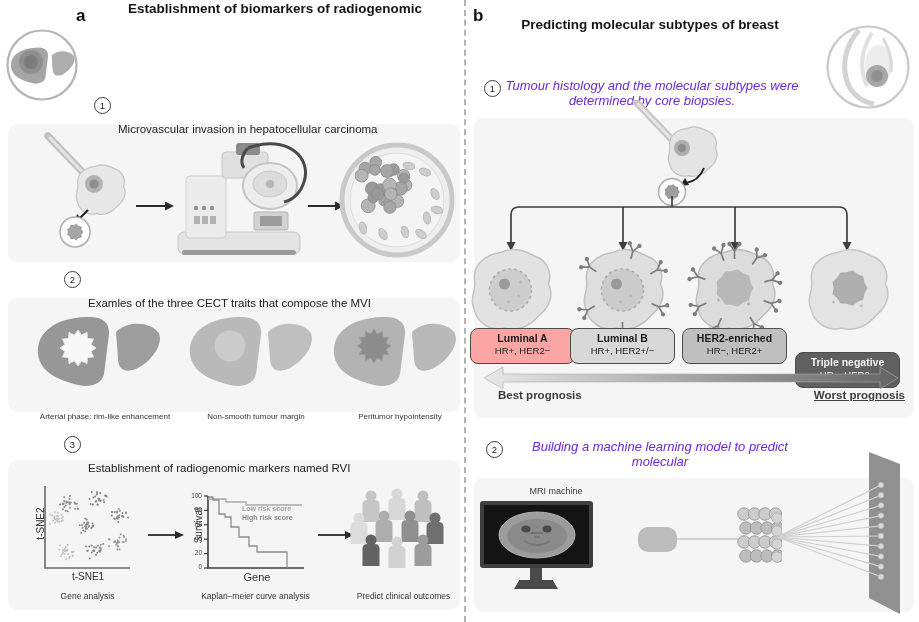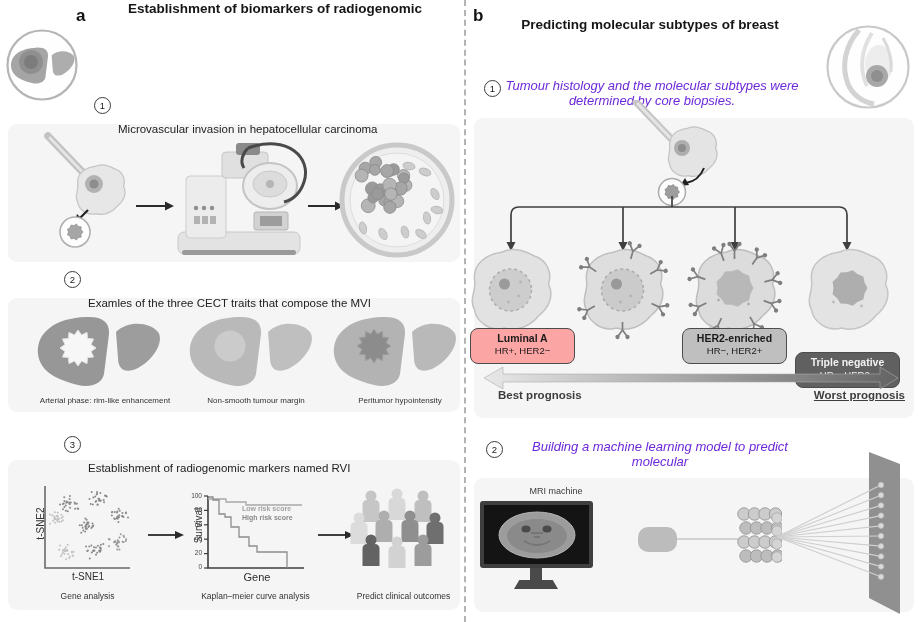--- a/index.html
+++ b/index.html
@@ -7,21 +7,21 @@
           font-family:"Liberation Sans","DejaVu Sans",sans-serif;color:#1d1d1d;}
   .abs{position:absolute;}
   .panel-bg{position:absolute;background:#f5f5f5;border-radius:9px;}
   .panel-label{position:absolute;font-size:17px;font-weight:bold;color:#111;}
   .ptitle{position:absolute;text-align:center;font-weight:bold;font-size:13.5px;line-height:17px;color:#161616;}
   .step{position:absolute;display:flex;align-items:flex-start;gap:7px;font-size:11.5px;color:#222;}
   .stepnum{flex:0 0 auto;display:inline-flex;width:15px;height:15px;border:1.2px solid #3c3c3c;border-radius:50%;
            align-items:center;justify-content:center;font-size:9.5px;color:#222;background:#fff;}
   .steptext{padding-top:2px;margin-top:24px;}
   .steplines{position:absolute;text-align:center;font-size:13px;line-height:15px;color:#6d28d9;font-style:italic;}
-  .cap{position:absolute;text-align:center;font-size:8px;color:#333;}
+  .cap{position:absolute;text-align:center;font-size:8px;color:#333;margin-top:16px;}
   .cap9{position:absolute;text-align:center;font-size:8.5px;color:#333;}
   .vlabel{position:absolute;text-align:center;font-size:10px;color:#333;transform:rotate(-90deg);}
   .tick{position:absolute;width:26px;text-align:right;font-size:6.5px;color:#444;}
   .legend{position:absolute;font-size:7px;font-weight:bold;}
   .divider{position:absolute;left:464px;top:0;height:622px;width:0;border-left:2px dashed #b3b3b3;}
   .subtype-box{position:absolute;top:328px;width:105px;height:36px;border:1.5px solid #4c4c4c;border-radius:8px;
                text-align:center;box-sizing:border-box;padding-top:3px;}
   .subtype-name{font-size:10.5px;font-weight:bold;line-height:13px;}
   .subtype-rec{font-size:9.5px;line-height:12px;}
   .prog{position:absolute;top:389px;font-size:11.5px;font-weight:bold;color:#3d3d3d;}
@@ -555,20 +555,24 @@
       <polygon fill="#aeaeae" points="20.0,-2.0 17.0,3.5 15.8,9.6 10.0,11.9 5.1,15.7 -0.8,13.8 -7.0,13.6 -10.3,8.3 -14.9,4.2 -14.0,-2.0 -14.9,-8.2 -10.3,-12.3 -7.0,-17.6 -0.8,-17.8 5.1,-19.7 10.0,-15.9 15.8,-13.6 17.0,-7.5"></polygon>
       <circle cx="-14" cy="12" r="1.4" fill="#bdbdbd"></circle>
         <circle cx="14" cy="16" r="1.4" fill="#bdbdbd"></circle>
     </g>
   </svg>
 
   <div class="subtype-box" style="left: 458px; background: #fca5a5; color: rgb(26, 26, 26); margin-left: 12px;">
     <div class="subtype-name">Luminal A</div>
     <div class="subtype-rec">HR+, HER2−</div>
   </div>
+  <div class="subtype-box" style="left: 570px; background: rgb(216, 216, 216); color: rgb(26, 26, 26);">
+    <div class="subtype-name">Luminal B</div>
+    <div class="subtype-rec">HR+, HER2+/−</div>
+  </div>
   <div class="subtype-box" style="left: 682px; background: rgb(191, 191, 191); color: rgb(26, 26, 26);">
     <div class="subtype-name">HER2-enriched</div>
     <div class="subtype-rec">HR−, HER2+</div>
   </div>
   <div class="subtype-box" style="left: 795px; background: rgb(96, 96, 96); color: rgb(242, 242, 242); margin-top: 24px;">
     <div class="subtype-name">Triple negative</div>
     <div class="subtype-rec">HR−, HER2−</div>
   </div>
 
   <svg class="abs" style="left:474px;top:362px;" width="440" height="34" viewBox="0 0 440 34">

